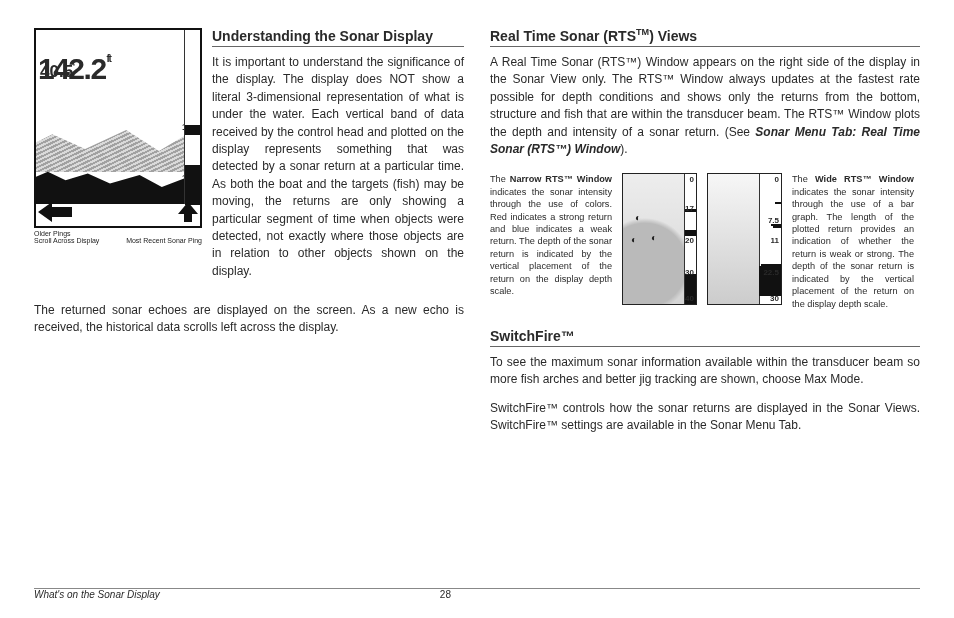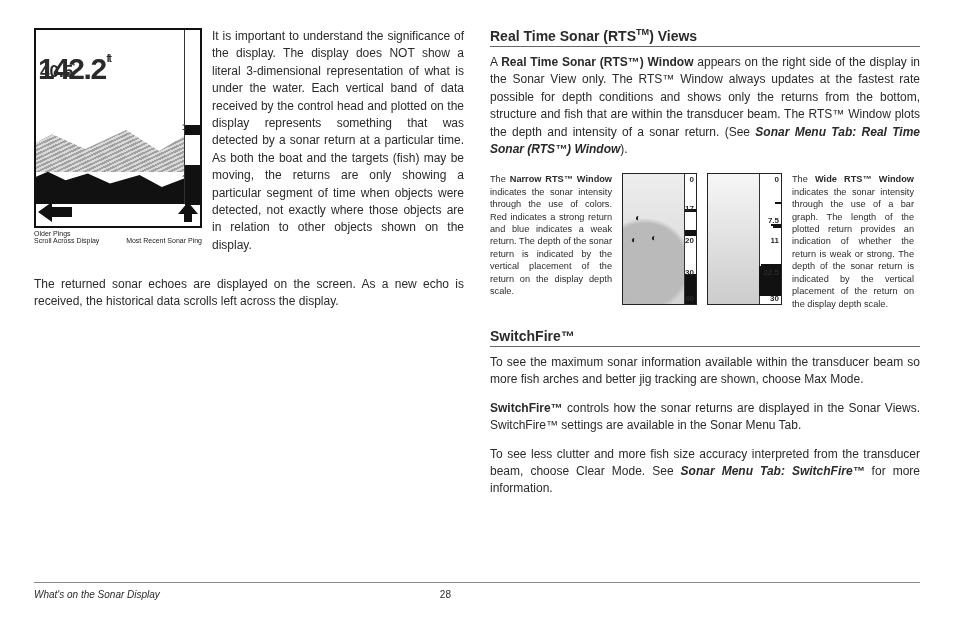--- a/index.html
+++ b/index.html
@@ -2,21 +2,21 @@
 <html><head>
 <meta charset="utf-8">
 <style>
   * { box-sizing: border-box; margin: 0; padding: 0; }
   html, body { width: 954px; height: 618px; background: #fff; font-family: Arial, Helvetica, sans-serif; color: #2a2a2a; }
   .page { width: 954px; height: 618px; padding: 28px 34px 18px 34px; display: flex; flex-direction: column; }
   .content { flex: 1; display: flex; gap: 26px; }
   .col { flex: 1; display: flex; flex-direction: column; }
   .section-head { font-weight: bold; font-size: 14px; border-bottom: 1px solid #666; padding-bottom: 2px; margin-bottom: 7px; }
   .body-text { font-size: 12px; line-height: 1.45; text-align: justify; margin-bottom: 11px; }
-  .body-text .bold { font-weight: bold; }
+  .body-text .bold { font-weight: normal; }
   .body-text .bolditalic { font-weight: bold; font-style: italic; }
   .tm { font-size: 0.65em; vertical-align: super; line-height: 0; }
 
   
   .left-top { display: flex; gap: 10px; margin-bottom: 11px; }
   .left-top .txt { flex: 1; }
   .sonar-fig { width: 168px; }
   .sonar-screen {
     width: 168px; height: 200px;
     border: 2px solid #111; position: relative; background: #fff;
@@ -63,21 +63,21 @@
   .rts-caption .bold { font-weight:bold; }
   .rts-mini { width:75px; height:132px; border:1px solid #222; position:relative; background:#fff; flex-shrink:0; }
   .rts-mini .tick { position:absolute; right:2px; font-size:8px; font-weight:600; }
   .rts-mini .imgfill { position:absolute; inset:0; opacity:0.5; background: radial-gradient(circle at 30% 70%, #777 0 40%, transparent 45%), linear-gradient(#ddd,#aaa); }
   .rts-mini .strip { position:absolute; right:0; top:0; bottom:0; width:12px; background:#fff; border-left:1px solid #333; }
   .rts-mini .strip .b { position:absolute; left:0; right:0; background:#111; }
   .rts-mini .fish { position:absolute; font-size:10px; color:#222; }
   .rts-mini.wide .bargraph { position:absolute; right:0; top:0; bottom:0; width:22px; background:#fff; border-left:1px solid #333;}
   .rts-mini.wide .bargraph .bg { position:absolute; right:0; background:#111; height:2px; }
 
-  .footer { display:flex; align-items:center; font-size:10px; font-style:italic; border-top:1px solid #888; padding-top:6px; margin-top:8px; }
+  .footer { display:flex; align-items:center; font-size:10px; font-style:italic; border-top:1px solid #888; padding-top:0; margin-top:8px; }
   .footer .title { flex:0 0 auto; }
   .footer .pn { margin-left: 280px; font-style: normal;}
 </style>
 </head>
 <body>
 
 <div class="page">
   <div class="content">
 
     <div class="col">
@@ -121,20 +121,21 @@
           <div class="sonar-caption">
             <div>
               <div>Older Pings</div>
               <div>Scroll Across Display</div>
             </div>
             <div style="align-self:flex-end">Most Recent Sonar Ping</div>
           </div>
         </div>
 
         <div class="txt">
+          <div class="section-head">Understanding the Sonar Display</div>
           <div class="body-text">It is important to understand the significance of the display. The display does NOT show a literal 3-dimensional representation of what is under the water. Each vertical band of data received by the control head and plotted on the display represents something that was detected by a sonar return at a particular time. As both the boat and the targets (fish) may be moving, the returns are only showing a particular segment of time when objects were detected, not exactly where those objects are in relation to other objects shown on the display.</div>
         </div>
       </div>
 
       <div class="body-text">The returned sonar echoes are displayed on the screen. As a new echo is received, the historical data scrolls left across the display.</div>
     </div>
 
     <div class="col">
       <div class="section-head">
         <span>Real Time Sonar (RTS</span><span class="tm">TM</span><span>) Views</span>
@@ -183,23 +184,20 @@
         <div class="rts-caption">
           <span>The </span><span class="bold">Wide RTS™ Window</span><span> indicates the sonar intensity through the use of a bar graph.  The length of the plotted return provides an indication of whether the return is weak or strong. The depth of the sonar return is indicated by the vertical placement of the return on the display depth scale.</span>
         </div>
       </div>
 
       <div class="section-head">SwitchFire™</div>
       <div class="body-text">To see the maximum sonar information available within the transducer beam so more fish arches and better jig tracking are shown, choose Max Mode.</div>
       <div class="body-text">
         <span class="bold">SwitchFire™</span><span> controls how the sonar returns are displayed in the Sonar Views. SwitchFire™ settings are available in the Sonar Menu Tab.</span>
       </div>
-      <div class="body-text">
-        <span>To see less clutter and more fish size accuracy interpreted from the transducer beam, choose Clear Mode. See </span><span class="bolditalic">Sonar Menu Tab: SwitchFire™</span><span> for more information.</span>
-      </div>
     </div>
 
   </div>
 
   <div class="footer">
     <span class="title">What's on the Sonar Display</span>
     <span class="pn">28</span>
   </div>
 </div>
 

